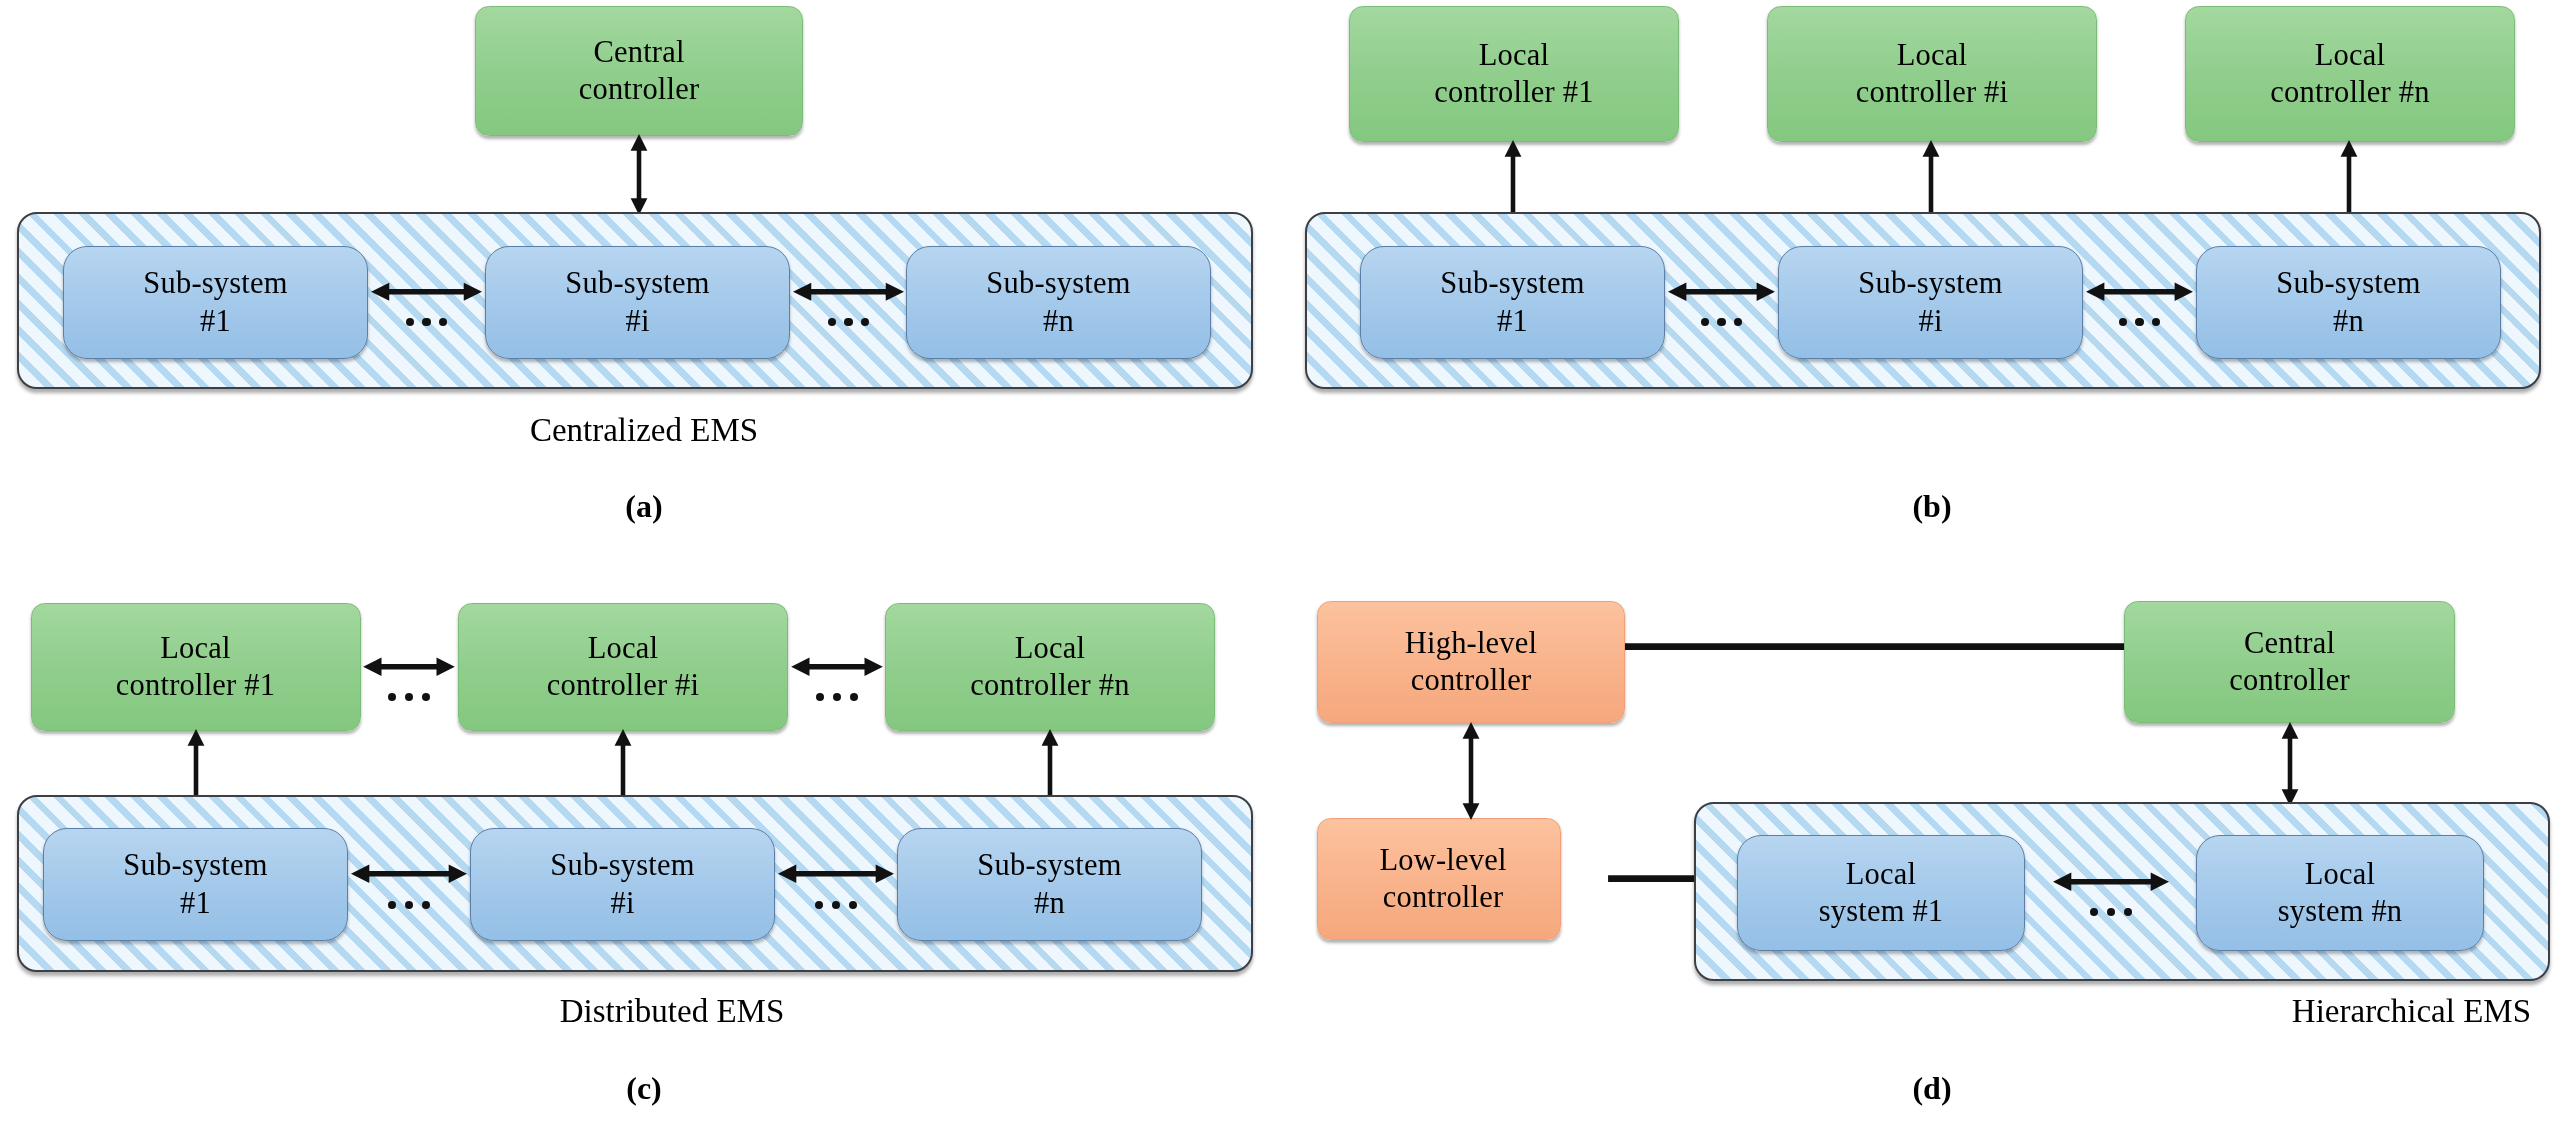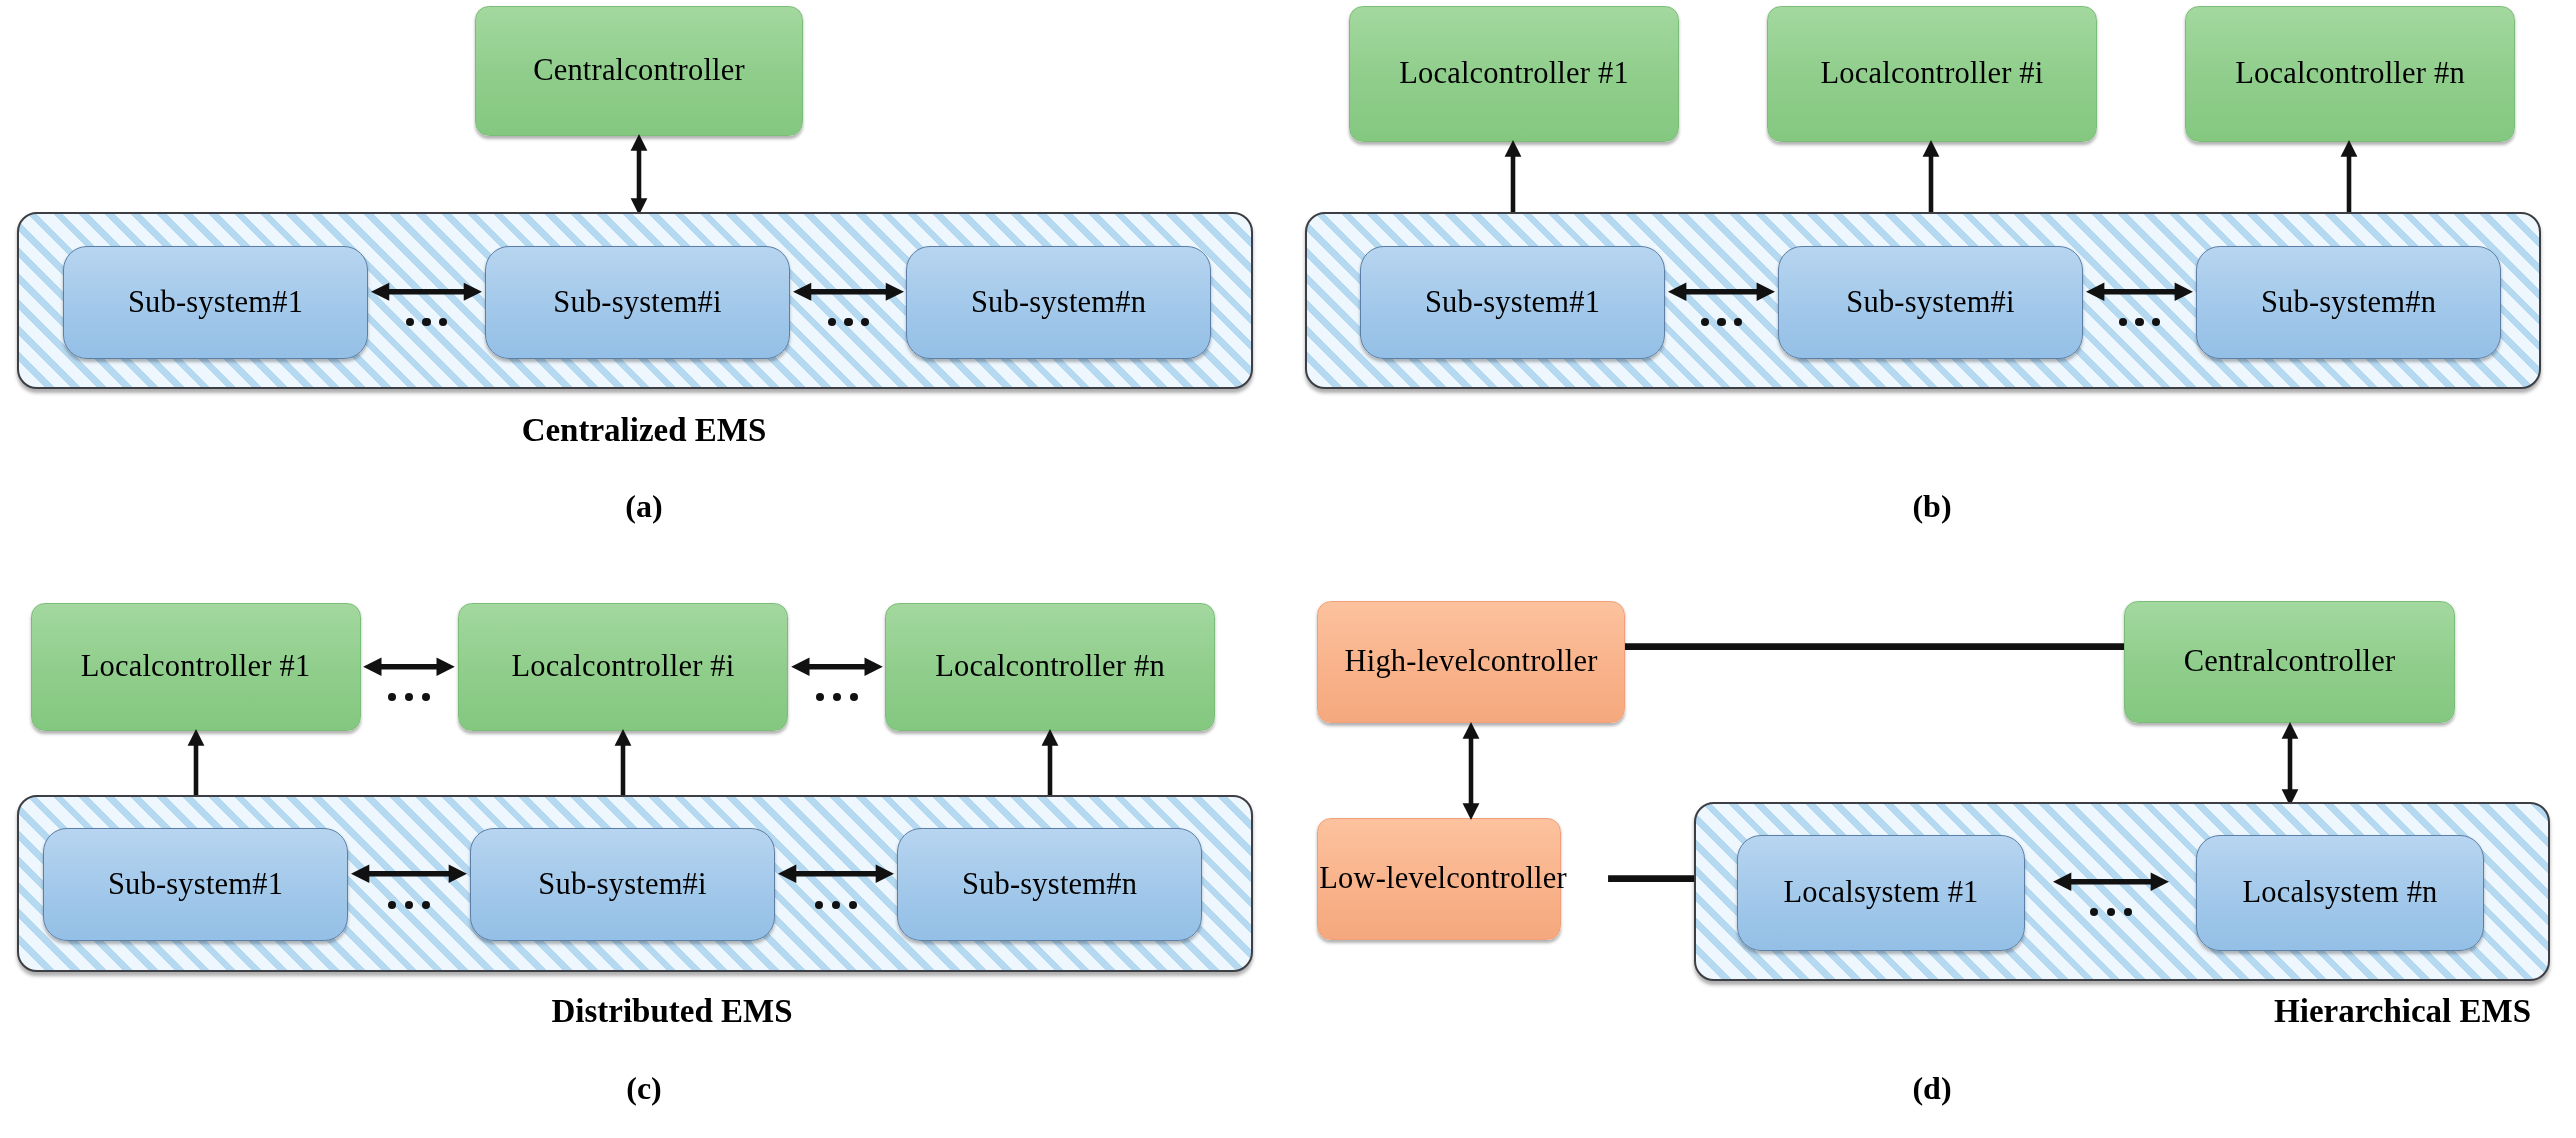--- a/index.html
+++ b/index.html
@@ -10,21 +10,21 @@
     overflow:hidden;
   }
   #sheet{position:relative;width:2576px;height:1138px;}
 
   .panel{position:absolute;}
 
   
   .node{
     position:absolute;
     box-sizing:border-box;
-    display:flex;flex-direction:row;
+    display:flex;flex-direction:column;
     align-items:center;justify-content:center;
     text-align:center;
     border-radius:13.7px;
     font-size:30.5px;
     line-height:1.22;
     letter-spacing:0.2px;
     box-shadow:0 2.3px 3.1px rgba(0,0,0,.30);
   }
   .node .ln{display:block;white-space:nowrap;}
 
@@ -68,21 +68,21 @@
   }
   .dots i{
     display:block;width:8.4px;height:8.4px;border-radius:50%;
     background:#111;
   }
 
   
   .cap{
     position:absolute;
     text-align:center;
-    font-weight:bold;
+    font-weight:normal;
     font-size:33px;
     white-space:nowrap;
   }
   .subcap{
     position:absolute;
     text-align:center;
     font-weight:bold;
     font-size:32px;
     white-space:nowrap;
   }

